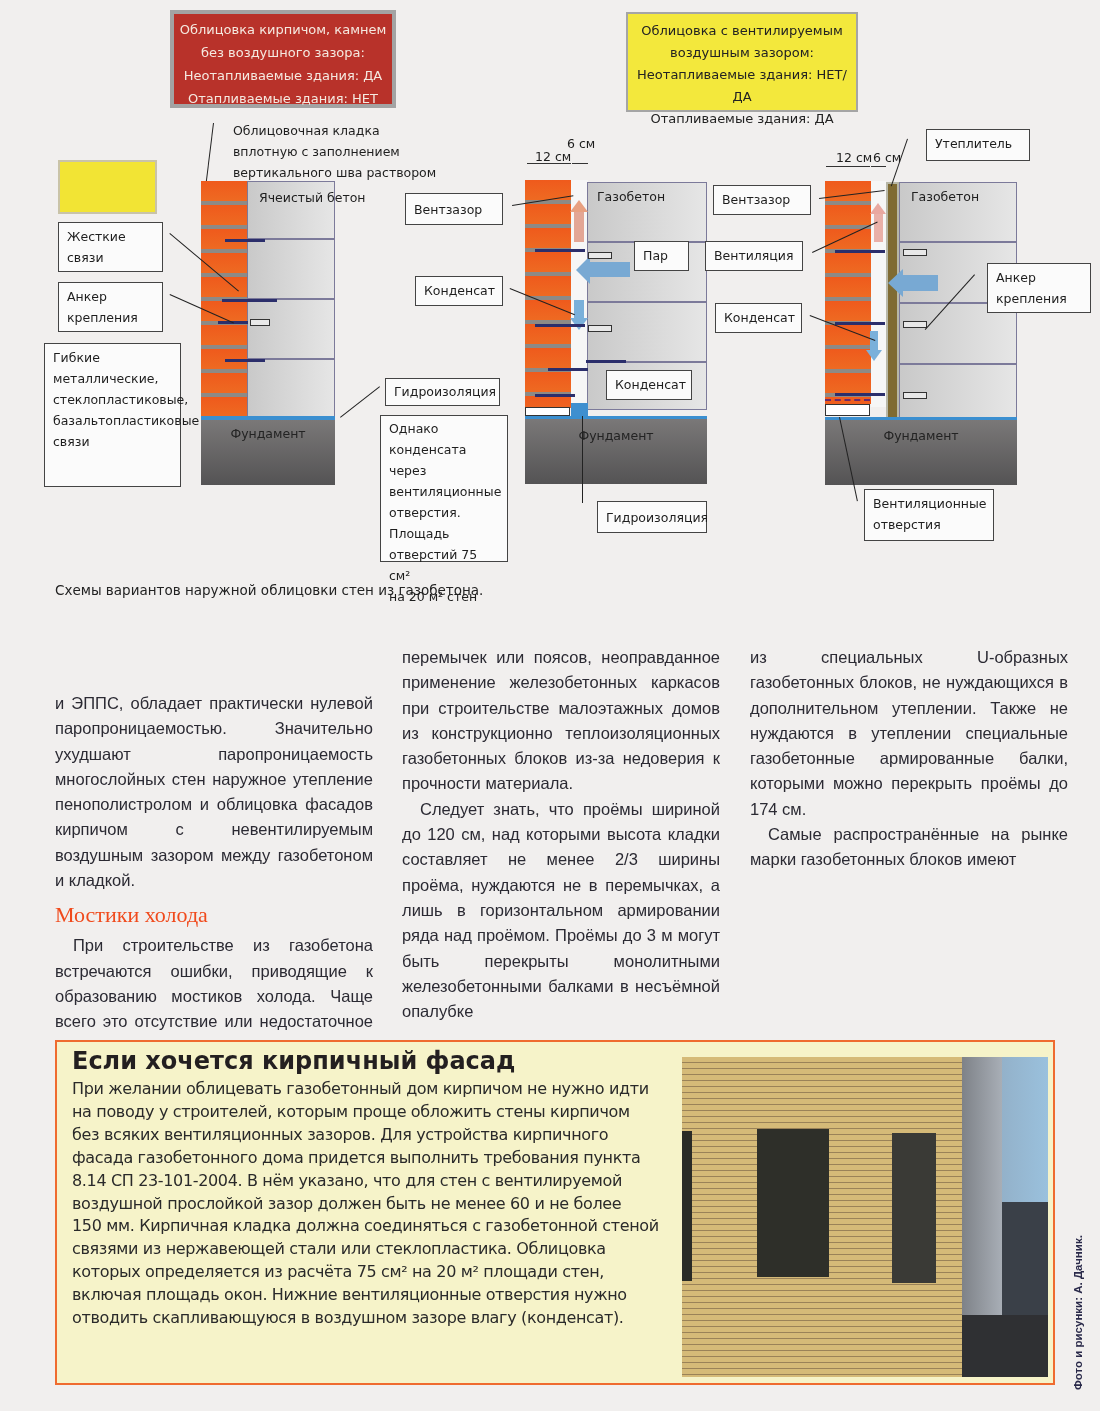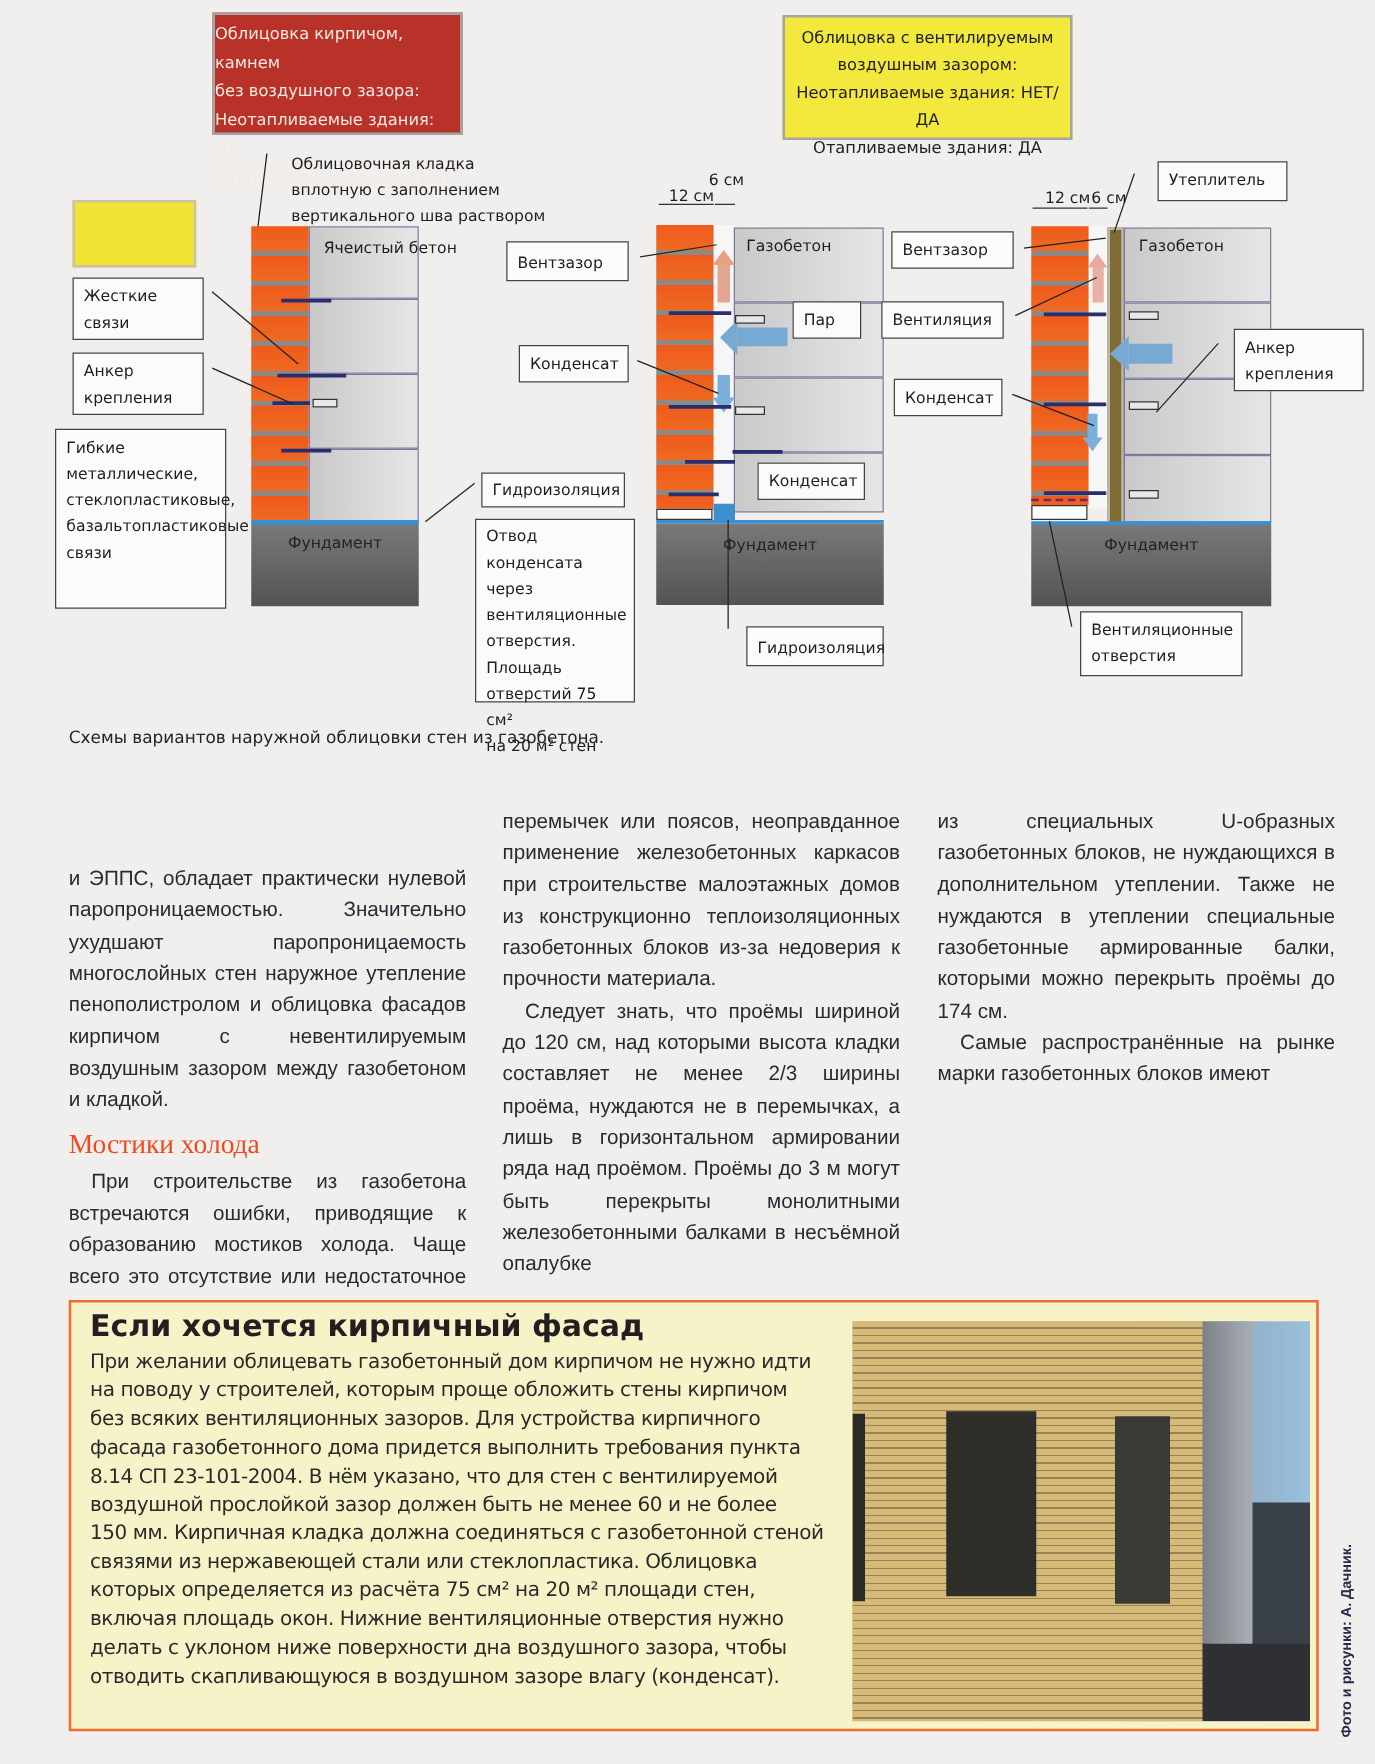--- a/index.html
+++ b/index.html
@@ -4,23 +4,23 @@
 <style>
   html, body { margin:0; padding:0; }
   body {
     width:1100px; height:1411px; position:relative; overflow:hidden;
     background:#f1efee;
     font-family:"DejaVu Sans", sans-serif;
     color:#2a2628;
   }
   .abs { position:absolute; }
   .hdr-red {
-    left:170px; top:10px; width:200px; height:98px;
-    background:#b8322a; border:2px solid #a3a3a3; color:#f5e9e0;
-    font-size:13px; line-height:23px; text-align:left; padding-top:4px; box-sizing:border-box;
+    left:170px; top:10px; width:226px; height:98px;
+    background:#b8322a; border:4px solid #a3a3a3; color:#f5e9e0;
+    font-size:13px; line-height:23px; text-align:center; padding-top:4px; box-sizing:border-box;
   }
   .hdr-yellow {
     left:626px; top:12px; width:232px; height:100px;
     background:#f3e83c; border:2px solid #a5a5a5; color:#222;
     font-size:13px; line-height:22px; text-align:center; padding-top:6px; box-sizing:border-box;
   }
   .hdr-yellow-small {
     left:58px; top:160px; width:95px; height:50px; background:#f2e434; border:2px solid #c9c3a8;
   }
   .label-box {
@@ -148,21 +148,21 @@
 <div class="abs tie" style="left:586px;top:360px;width:40px;"></div>
 <div class="abs tie" style="left:535px;top:394px;width:40px;"></div>
 
 <div class="abs label-box" style="left:405px;top:193px;width:98px;height:32px;padding-top:5px;">Вентзазор</div>
 <div class="abs leader" style="left:512px;top:205px;width:62px;transform:rotate(-9deg);"></div>
 <div class="abs label-box" style="left:634px;top:241px;width:55px;height:30px;padding-top:3px;">Пар</div>
 <div class="abs label-box" style="left:415px;top:276px;width:88px;height:30px;padding-top:3px;">Конденсат</div>
 <div class="abs leader" style="left:510px;top:288px;width:70px;transform:rotate(22deg);"></div>
 <div class="abs label-box" style="left:606px;top:370px;width:86px;height:30px;padding-top:3px;">Конденсат</div>
 <div class="abs label-box" style="left:380px;top:415px;width:128px;height:147px;padding-top:2px;">
-  <div>Отвод конденсата</div>
+  <div>Однако конденсата</div>
   <div>через</div>
   <div>вентиляционные</div>
   <div>отверстия.</div>
   <div>Площадь</div>
   <div>отверстий 75 см²</div>
   <div>на   20 м² стен</div>
 </div>
 <div class="abs" style="left:582px;top:416px;width:1px;height:87px;background:#222;"></div>
 <div class="abs label-box" style="left:597px;top:501px;width:110px;height:32px;padding-top:5px;">Гидроизоляция</div>
 
@@ -239,21 +239,20 @@
   <div>При желании облицевать газобетонный дом кирпичом не нужно идти</div>
   <div>на поводу у строителей, которым проще обложить стены кирпичом</div>
   <div>без всяких вентиляционных зазоров. Для устройства кирпичного</div>
   <div>фасада газобетонного дома придется выполнить требования пункта</div>
   <div>8.14 СП 23-101-2004. В нём указано, что для стен с вентилируемой</div>
   <div>воздушной прослойкой зазор должен быть не менее 60 и не более</div>
   <div>150 мм. Кирпичная кладка должна соединяться с газобетонной стеной</div>
   <div>связями из нержавеющей стали или стеклопластика. Облицовка</div>
   <div>которых определяется из расчёта 75 см² на 20 м² площади стен,</div>
   <div>включая площадь окон. Нижние вентиляционные отверстия нужно</div>
-  <div>делать с уклоном ниже поверхности дна воздушного зазора, чтобы</div>
   <div>отводить скапливающуюся в воздушном зазоре влагу (конденсат).</div>
 </div>
 
 <div class="abs photo">
   <div class="abs" style="left:0;top:0;width:290px;height:320px;background:repeating-linear-gradient(to bottom,#d5ba78 0px,#d5ba78 5px,#9a8258 5px,#9a8258 6px);"></div>
   <div class="abs" style="left:0;top:74px;width:10px;height:150px;background:#2a2b26;"></div>
   <div class="abs" style="left:75px;top:72px;width:72px;height:148px;background:#2e2f29;"></div>
   <div class="abs" style="left:210px;top:76px;width:44px;height:150px;background:#3a3a36;"></div>
   <div class="abs" style="left:280px;top:0;width:40px;height:260px;background:linear-gradient(to right,#7e8288,#a8aeb6);"></div>
   <div class="abs" style="left:320px;top:145px;width:46px;height:120px;background:#3a4048;"></div>

